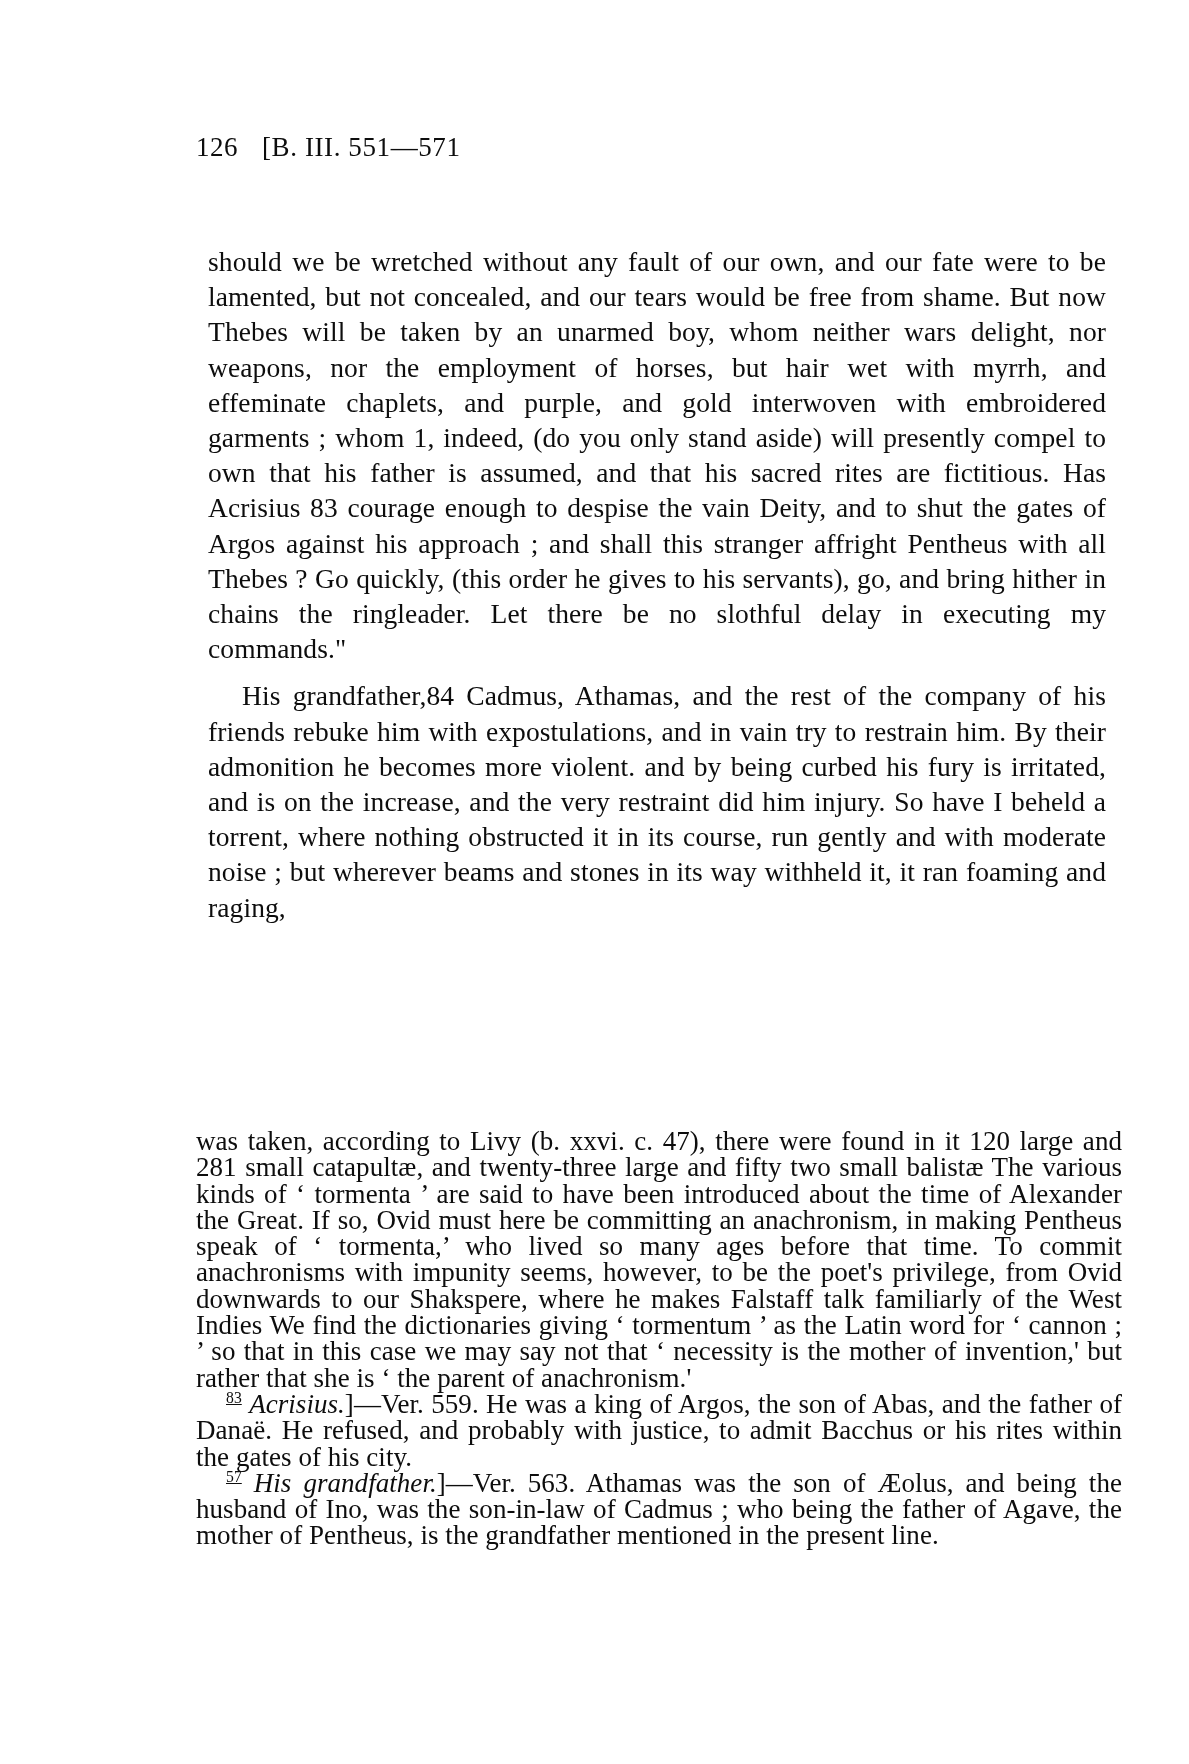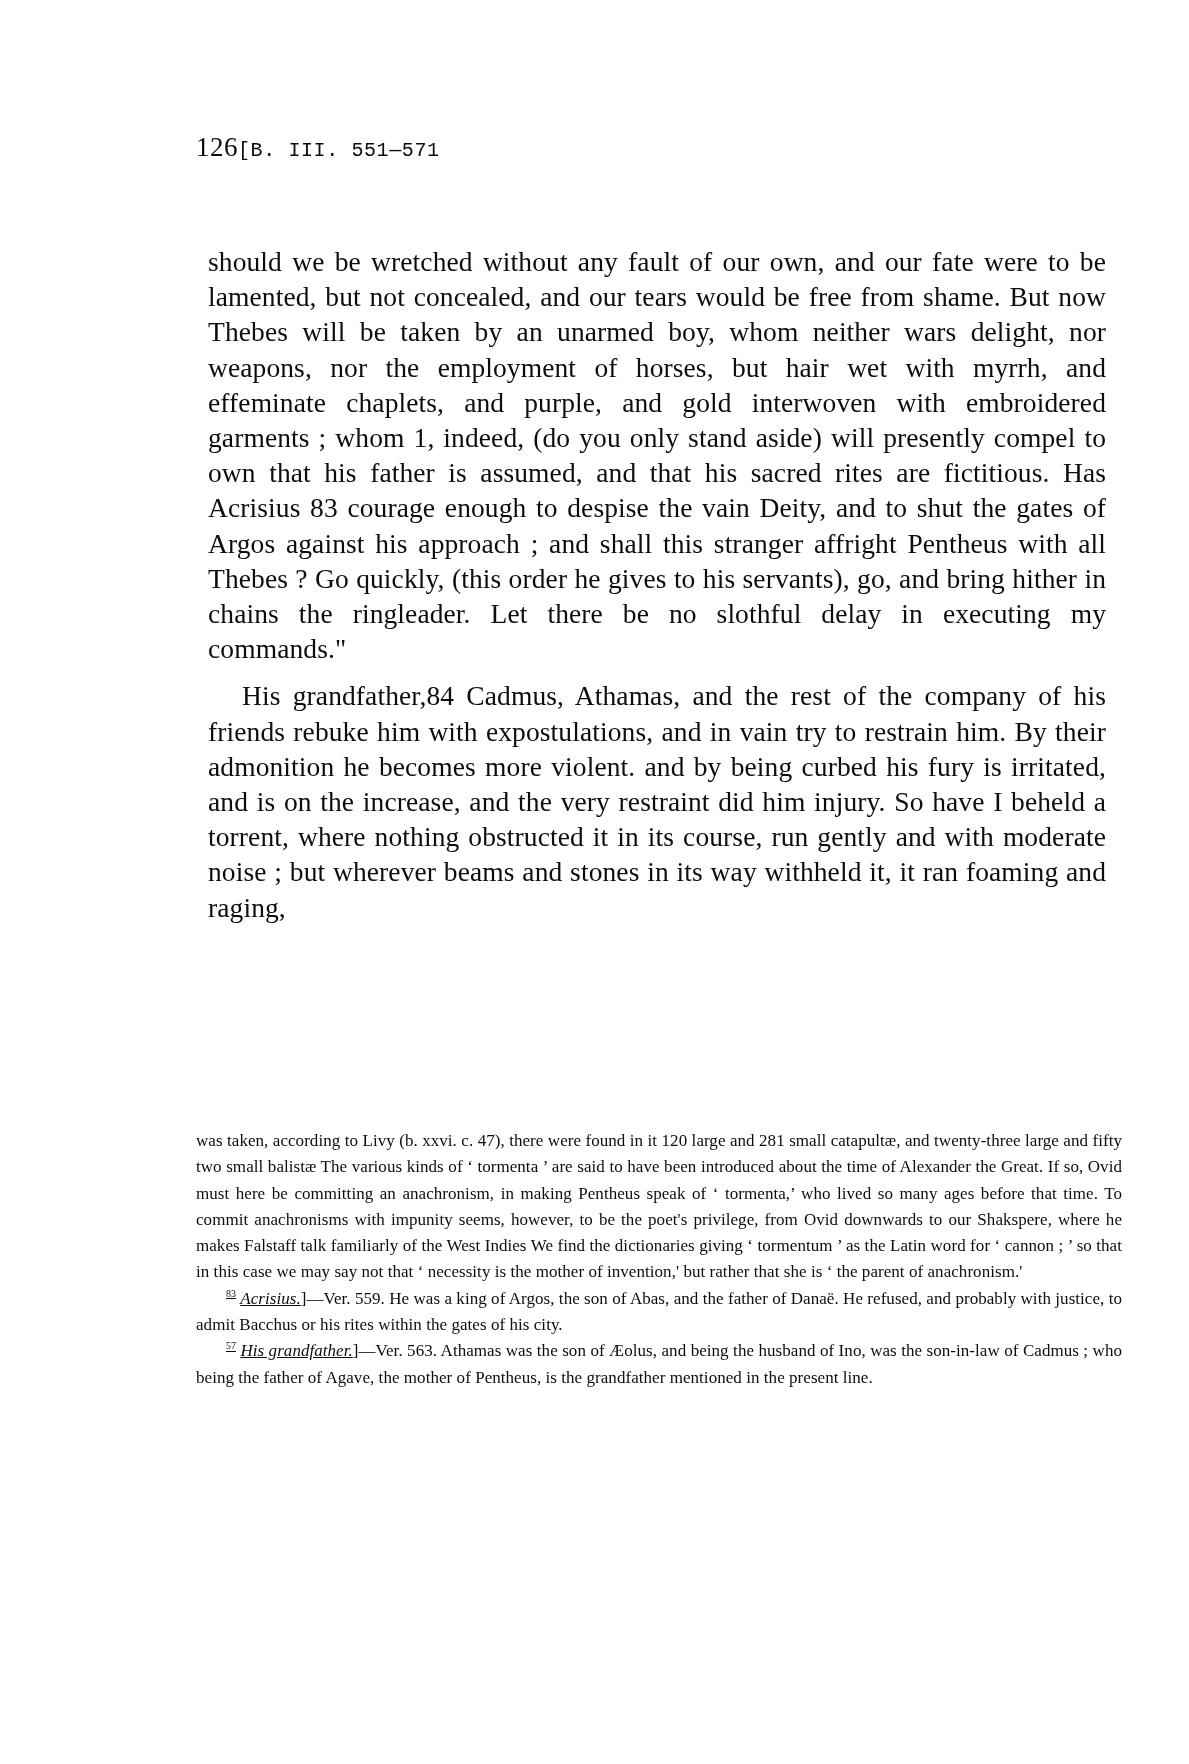--- a/index.html
+++ b/index.html
@@ -36,23 +36,24 @@
     letter-spacing: 0.5px;
     font-weight: 500;
   }
   .head-title {
     font-family: "Liberation Serif", serif;
     font-size: 28px;
     letter-spacing: 1.4px;
     margin-left: 82px;
   }
   .head-ref {
-    font-family: Liberation Mono, monospace;
-    font-size: 20px;
+    font-family: Liberation Serif, serif;
+    font-size: 27px;
     letter-spacing: 0.6px;
+    margin-left: 24px;
   }
   
   .body-text {
     position: absolute;
     left: 196px;
     top: 232px;
     width: 922px;
     font-size: 27.5px;
     line-height: 35.2px;
     text-align: justify;
@@ -66,29 +67,29 @@
     vertical-align: super;
     line-height: 0;
     text-decoration: underline;
   }
   
   .footnotes {
     position: absolute;
     left: 196px;
     top: 1128px;
     width: 926px;
-    font-size: 17px;
+    font-size: 27px;
     line-height: 26.3px;
     text-align: justify;
     text-align-last: left;
     letter-spacing: 0.05px;
   }
   .footnotes p { margin: 0; }
   .footnotes p.fn-indent { text-indent: 30px; }
-  .footnotes i { font-style: italic; text-decoration: underline; }
+  .footnotes i { font-style: italic; }
 </style>
 </head>
 <body>
 
 <div class="page">
 
   <div class="header">
     <span class="folio">126</span>
     <span class="head-ref">[B. III. 551—571</span>
   </div>

